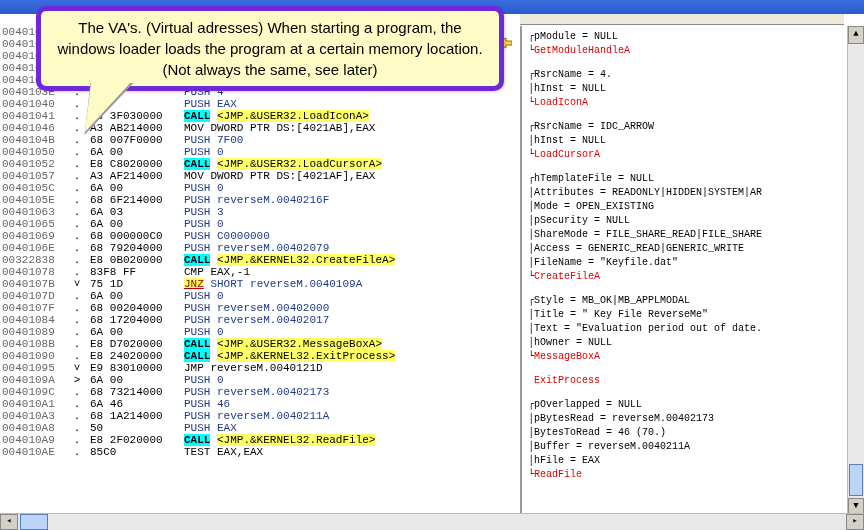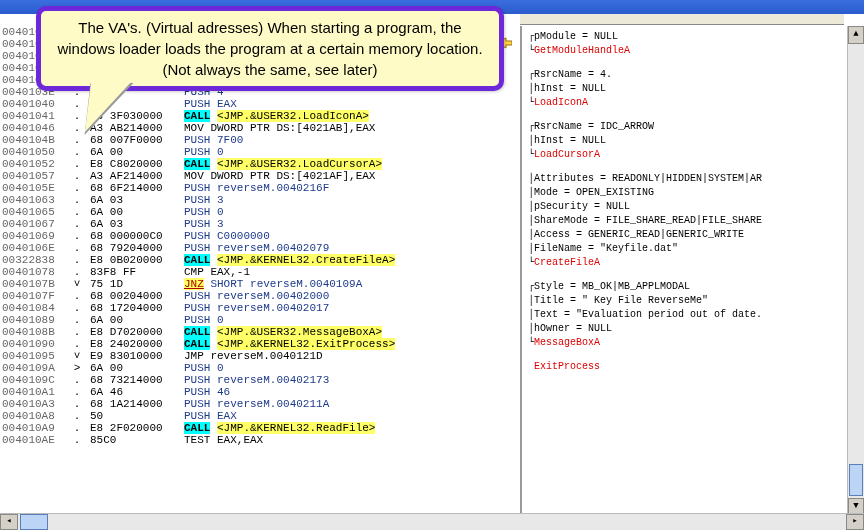--- a/index.html
+++ b/index.html
@@ -256,42 +256,42 @@
             <td class="hex">E8 C8020000</td>
             <td class="asm"><span class="call">CALL</span> <span class="tgt-hl">&lt;JMP.&amp;USER32.LoadCursorA&gt;</span></td>
           </tr>
           <tr>
             <td class="addr">00401057</td>
             <td class="mark">.</td>
             <td class="hex">A3 AF214000</td>
             <td class="asm">MOV DWORD PTR DS:[4021AF],EAX</td>
           </tr>
           <tr>
+            <td class="addr">0040105C</td>
+            <td class="mark">.</td>
+            <td class="hex">6A 00</td>
+            <td class="asm"><span class="push">PUSH</span> <span class="tgt">0</span></td>
+          </tr>
+          <tr>
             <td class="addr">0040105E</td>
             <td class="mark">.</td>
             <td class="hex">68 6F214000</td>
             <td class="asm"><span class="push">PUSH</span> <span class="tgt">reverseM.0040216F</span></td>
           </tr>
           <tr>
             <td class="addr">00401063</td>
             <td class="mark">.</td>
             <td class="hex">6A 03</td>
             <td class="asm"><span class="push">PUSH</span> <span class="tgt">3</span></td>
           </tr>
           <tr>
             <td class="addr">00401065</td>
             <td class="mark">.</td>
             <td class="hex">6A 00</td>
             <td class="asm"><span class="push">PUSH</span> <span class="tgt">0</span></td>
-          </tr>
-          <tr>
-            <td class="addr">00401067</td>
-            <td class="mark">.</td>
-            <td class="hex">6A 03</td>
-            <td class="asm"><span class="push">PUSH</span> <span class="tgt">3</span></td>
           </tr>
           <tr>
             <td class="addr">00401069</td>
             <td class="mark">.</td>
             <td class="hex">68 000000C0</td>
             <td class="asm"><span class="push">PUSH</span> <span class="tgt">C0000000</span></td>
           </tr>
           <tr>
             <td class="addr">0040106E</td>
             <td class="mark">.</td>
@@ -310,20 +310,26 @@
             <td class="hex">83F8 FF</td>
             <td class="asm">CMP EAX,-1</td>
           </tr>
           <tr>
             <td class="addr">0040107B</td>
             <td class="mark">˅</td>
             <td class="hex">75 1D</td>
             <td class="asm"><span class="jnz">JNZ</span> <span class="tgt">SHORT reverseM.0040109A</span></td>
           </tr>
           <tr>
+            <td class="addr">0040107D</td>
+            <td class="mark">.</td>
+            <td class="hex">6A 00</td>
+            <td class="asm"><span class="push">PUSH</span> <span class="tgt">0</span></td>
+          </tr>
+          <tr>
             <td class="addr">0040107F</td>
             <td class="mark">.</td>
             <td class="hex">68 00204000</td>
             <td class="asm"><span class="push">PUSH</span> <span class="tgt">reverseM.00402000</span></td>
           </tr>
           <tr>
             <td class="addr">00401084</td>
             <td class="mark">.</td>
             <td class="hex">68 17204000</td>
             <td class="asm"><span class="push">PUSH</span> <span class="tgt">reverseM.00402017</span></td>
@@ -408,38 +414,47 @@
           <div class="line">┌RsrcName = 4.</div>
           <div class="line">│hInst = NULL</div>
           <div class="line">└<span class="fn">LoadIconA</span></div>
         </div>
         <div class="grp">
           <div class="line">┌RsrcName = IDC_ARROW</div>
           <div class="line">│hInst = NULL</div>
           <div class="line">└<span class="fn">LoadCursorA</span></div>
         </div>
         <div class="grp">
+          <div class="line">┌hTemplateFile = NULL</div>
           <div class="line">│Attributes = READONLY|HIDDEN|SYSTEM|AR</div>
           <div class="line">│Mode = OPEN_EXISTING</div>
           <div class="line">│pSecurity = NULL</div>
           <div class="line">│ShareMode = FILE_SHARE_READ|FILE_SHARE</div>
           <div class="line">│Access = GENERIC_READ|GENERIC_WRITE</div>
           <div class="line">│FileName = "Keyfile.dat"</div>
           <div class="line">└<span class="fn">CreateFileA</span></div>
         </div>
         <div class="grp">
           <div class="line">┌Style = MB_OK|MB_APPLMODAL</div>
           <div class="line">│Title = " Key File ReverseMe"</div>
           <div class="line">│Text = "Evaluation period out of date.</div>
           <div class="line">│hOwner = NULL</div>
           <div class="line">└<span class="fn">MessageBoxA</span></div>
         </div>
         <div class="grp">
           <div class="line"> <span class="fn">ExitProcess</span></div>
         </div>
+        <div class="grp">
+          <div class="line">┌pOverlapped = NULL</div>
+          <div class="line">│pBytesRead = reverseM.00402173</div>
+          <div class="line">│BytesToRead = 46 (70.)</div>
+          <div class="line">│Buffer = reverseM.0040211A</div>
+          <div class="line">│hFile = EAX</div>
+          <div class="line">└<span class="fn">ReadFile</span></div>
+        </div>
       </div>
   </div>
 
   <div class="vscroll">
     <div class="btn">▲</div>
     <div class="track">
       <div class="thumb" style="bottom:2px;height:30px"></div>
     </div>
     <div class="btn" style="position:absolute;bottom:0">▼</div>
   </div>

